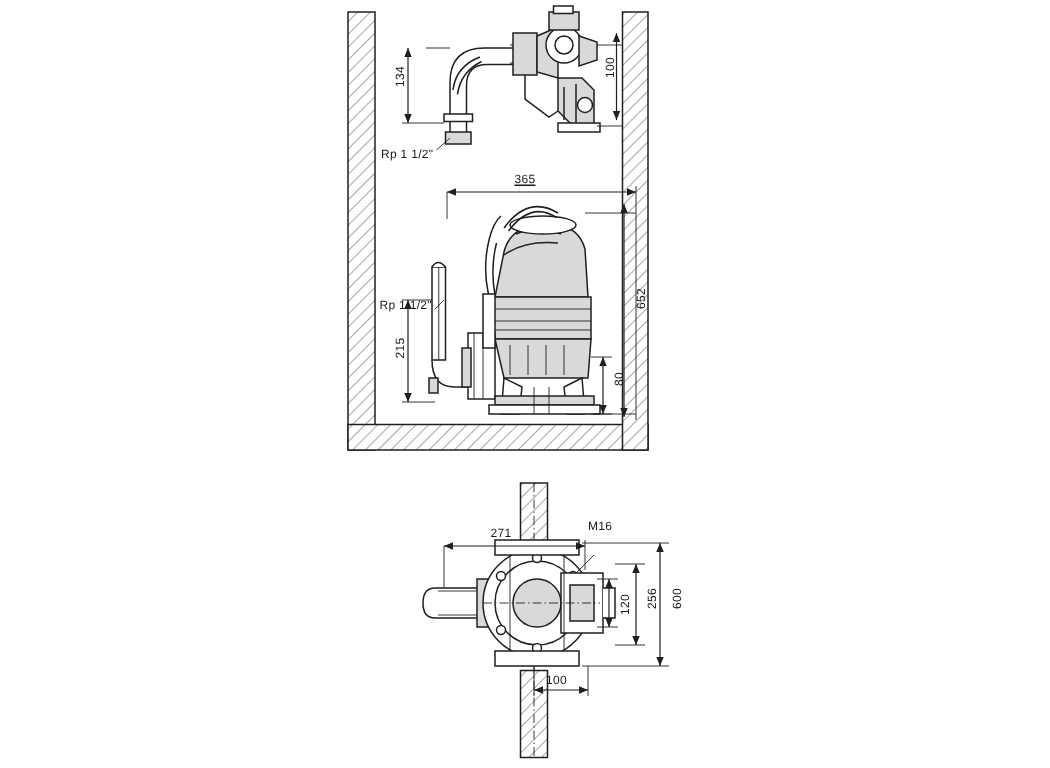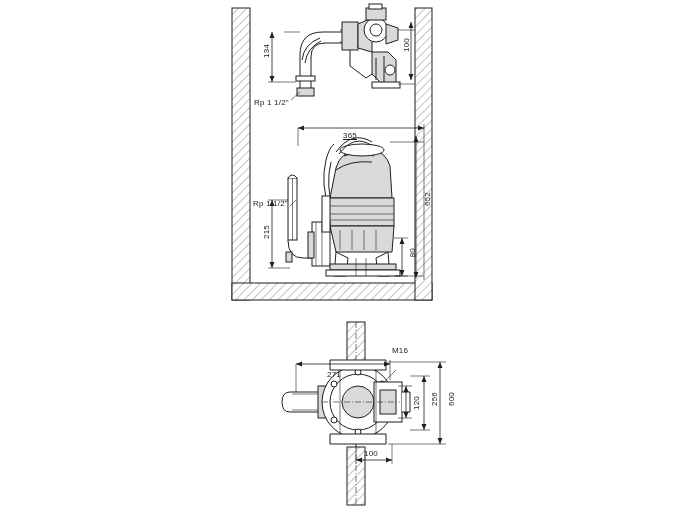--- a/index.html
+++ b/index.html
@@ -220,26 +220,26 @@
       <path d="M356 460 l6 -2.5 l0 5 z" fill="#1f1f1f"></path>
       <path d="M392 460 l-6 -2.5 l0 5 z" fill="#1f1f1f"></path>
       <path d="M392 444 L392 464" class="extline"></path>
       <path d="M356 444 L356 464" class="extline"></path>
     </g>
   </svg>
 
   <div class="abs dim-label vert" style="left:262px;top:44px;">134</div>
   <div class="abs dim-label vert" style="left:402px;top:38px;">100</div>
   <div class="abs dim-label" style="left:254px;top:98px;">Rp 1 1/2"</div>
-  <div class="abs dim-label" style="left:343px;top:131px;text-decoration:underline;">365</div>
+  <div class="abs dim-label" style="left:343px;top:115px;text-decoration:underline;">365</div>
   <div class="abs dim-label vert" style="left:423px;top:192px;">652</div>
   <div class="abs dim-label" style="left:253px;top:199px;">Rp 1 1/2"</div>
   <div class="abs dim-label vert" style="left:262px;top:225px;">215</div>
   <div class="abs dim-label vert" style="left:408px;top:248px;">80</div>
 
-  <div class="abs dim-label" style="left:327px;top:370px;">271</div>
+  <div class="abs dim-label" style="left:327px;top:351px;">271</div>
   <div class="abs dim-label" style="left:392px;top:346px;">M16</div>
   <div class="abs dim-label vert" style="left:412px;top:396px;">120</div>
   <div class="abs dim-label vert" style="left:430px;top:392px;">256</div>
   <div class="abs dim-label vert" style="left:447px;top:392px;">600</div>
   <div class="abs dim-label" style="left:364px;top:449px;">100</div>
 
 </div>
 
 </body></html>

